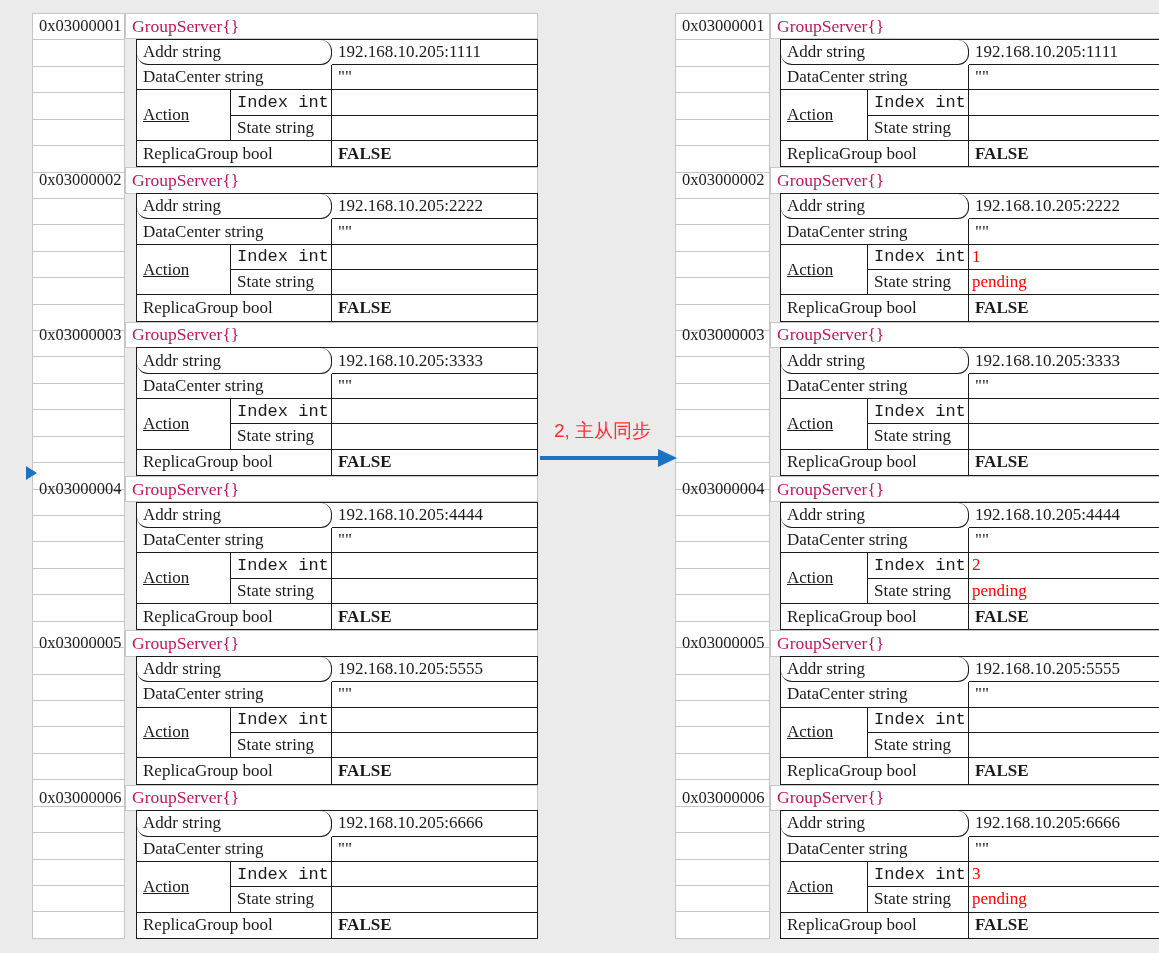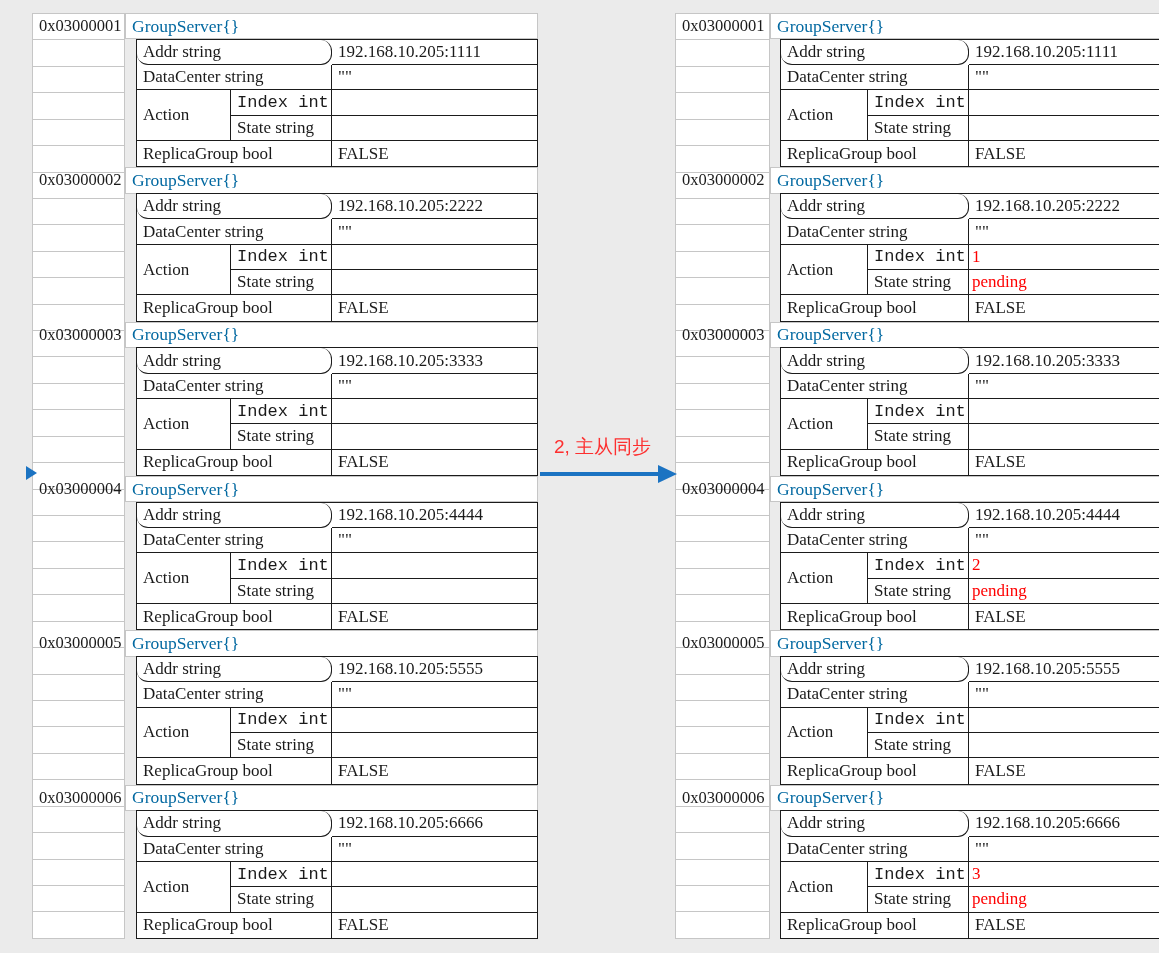--- a/index.html
+++ b/index.html
@@ -30,52 +30,52 @@
     position:absolute;left:7px;top:0;height:26px;line-height:26px;
     font-size:16.5px;white-space:nowrap;
   }
   .header-cell{
     position:absolute;top:0;right:0;height:26.4px;
     background:#ffffff;border:1px solid #c6c6c6;box-sizing:border-box;
     display:flex;align-items:center;padding-left:6px;
   }
   .panel-left  .header-cell{left:93px;}
   .panel-right .header-cell{left:95px;}
-  .struct-name-text{color:#0369a1;font-size:17.5px;white-space:nowrap;}
+  .struct-name-text{color:#be185d;font-size:17.5px;white-space:nowrap;}
 
   .inner-table{
     position:absolute;top:25.7px;bottom:0;right:0;
     background:#ffffff;border:1.6px solid #1b1b1b;box-sizing:border-box;
     display:grid;grid-template-rows:repeat(5,1fr);
   }
   .panel-left  .inner-table{left:104px;grid-template-columns:94px 101px 1fr;}
   .panel-right .inner-table{left:105px;grid-template-columns:87px 101px 1fr;}
 
   .cell{
     border-right:1.5px solid #1b1b1b;border-bottom:1.5px solid #1b1b1b;
     box-sizing:border-box;display:flex;align-items:center;
     padding:0 3px 0 6px;font-size:17px;white-space:nowrap;overflow:hidden;
   }
   .f-addr-l{grid-area:1/1/2/3;border-radius:11px;}
   .f-addr-v{grid-area:1/3/2/4;}
   .f-dc-l  {grid-area:2/1/3/3;}
   .f-dc-v  {grid-area:2/3/3/4;}
-  .f-action{grid-area:3/1/5/2;}
+  .f-action{grid-area:3/1/5/2;text-decoration:underline;}
   .f-idx-l {grid-area:3/2/4/3;font-family:Liberation Mono, monospace;}
   .f-idx-v {grid-area:3/3/4/4;}
   .f-st-l  {grid-area:4/2/5/3;}
   .f-st-v  {grid-area:4/3/5/4;}
   .f-rep-l {grid-area:5/1/6/3;}
-  .f-rep-v {grid-area:5/3/6/4;}
+  .f-rep-v {grid-area:5/3/6/4;font-weight:bold;}
   .f-addr-v,.f-dc-v,.f-idx-v,.f-st-v,.f-rep-v{border-right:none;text-align:right;}
   .f-rep-l,.f-rep-v{border-bottom:none;}
   .hl{color:#fe0000;padding-left:3px;}
 
   
-  .sync-arrow{position:absolute;left:510px;top:434px;width:138px;height:50px;}
+  .sync-arrow{position:absolute;left:510px;top:418px;width:138px;height:50px;}
   .arrow-label{
     position:absolute;left:14px;top:0;
     font-family:"Liberation Sans", sans-serif;
     font-size:19px;color:#fd2f2f;white-space:nowrap;
   }
   .arrow-line{position:absolute;left:0;top:38px;width:120px;height:4px;background:#1b73c2;}
   .arrow-head{
     position:absolute;left:118px;top:31px;width:0;height:0;
     border-left:19px solid #1b73c2;border-top:9px solid transparent;border-bottom:9px solid transparent;
   }

